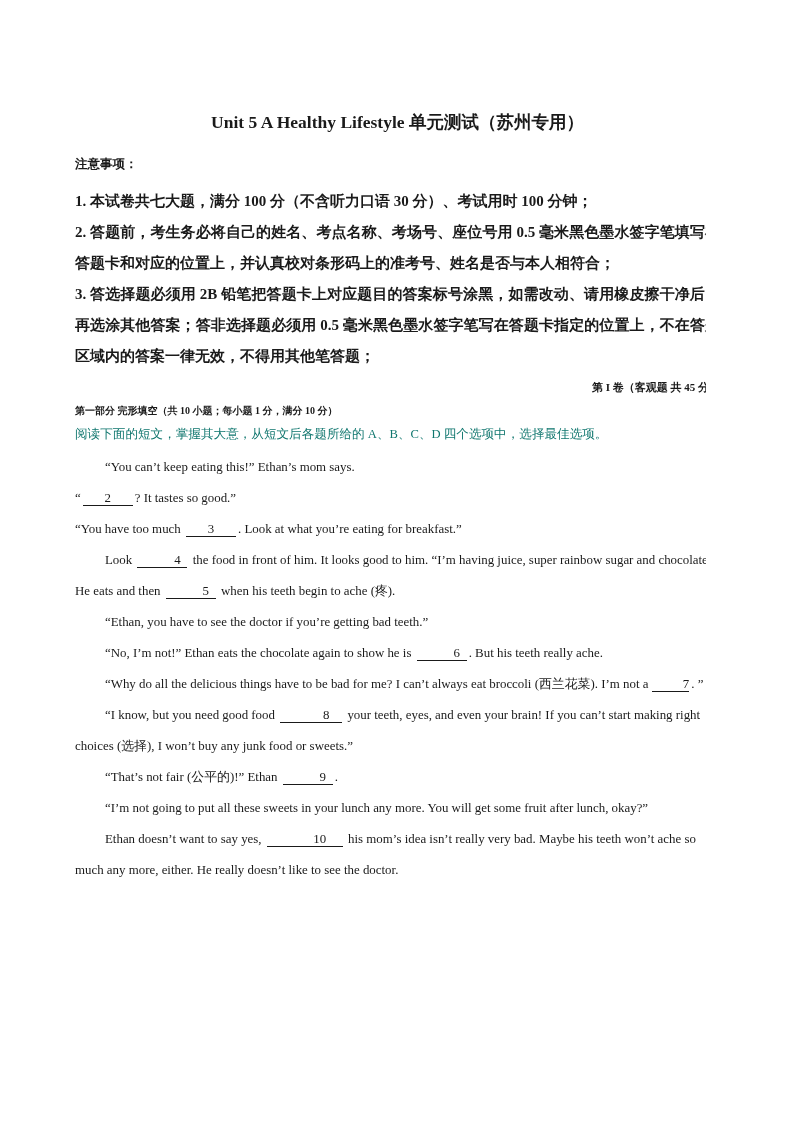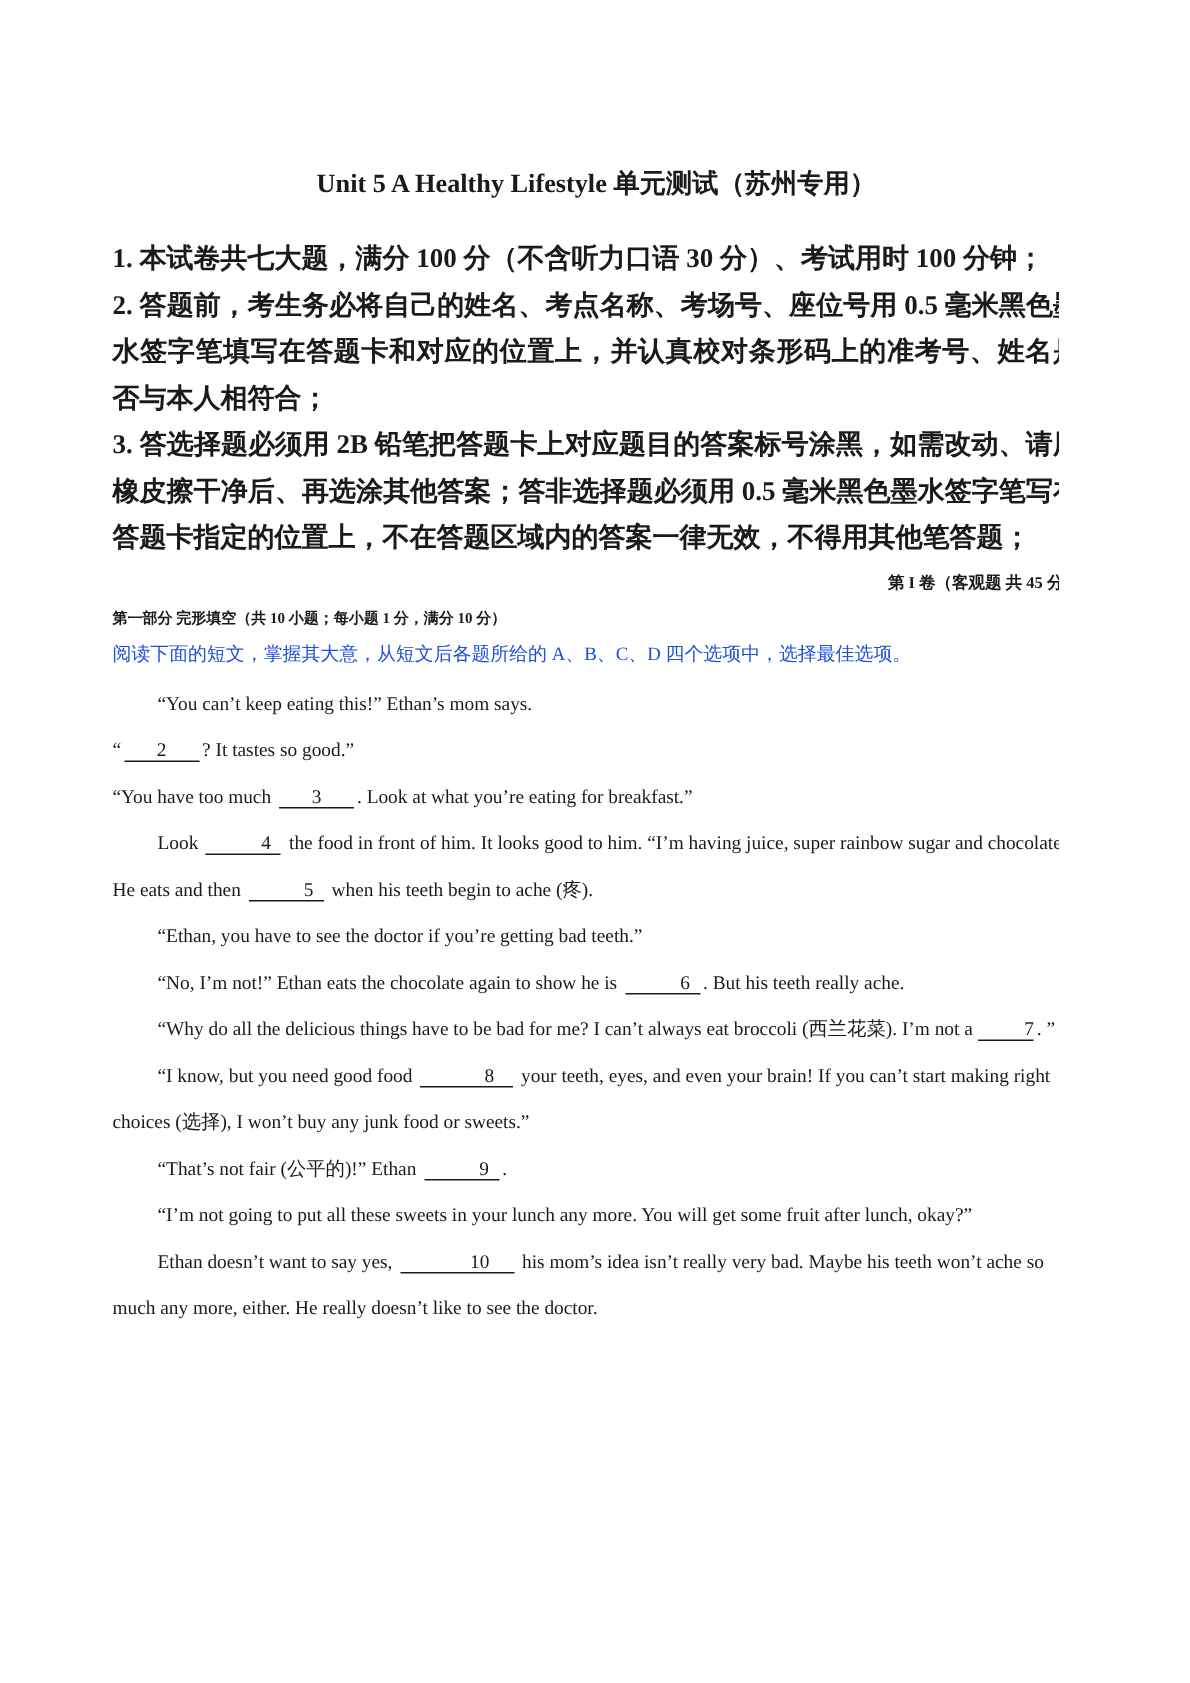--- a/index.html
+++ b/index.html
@@ -42,21 +42,21 @@
   }
 
   
   .notice-head {
     font-size: 12.5px;
     font-weight: bold;
     margin: 0 0 14px 0;
     line-height: 1.2;
   }
   .notice-item {
-    font-size: 18px;
+    font-size: 15px;
     font-weight: bold;
     line-height: 31px;
     margin: 0;
     text-align: justify;
     text-justify: inter-ideograph;
   }
 
   
   .part-title {
     font-size: 11px;
@@ -66,21 +66,21 @@
     line-height: 1.3;
   }
   .section-title {
     font-size: 10px;
     font-weight: bold;
     margin: 0 0 6px 0;
     line-height: 1.45;
   }
   .section-instruction {
     font-size: 12.6px;
-    color: #1d4ed8;
+    color: #0f766e;
     margin: 0 0 8px 0;
     line-height: 1.5;
   }
 
   
   .passage p {
     font-size: 12.9px;
     line-height: 31px;
     margin: 0;
     text-align: left;
@@ -111,20 +111,21 @@
 </style>
 </head>
 <body>
 
 <div class="page">
   <div class="content">
 
     <h1 class="doc-title">Unit 5 A Healthy Lifestyle 单元测试（苏州专用）</h1>
 
     <div class="notice-block">
+      <p class="notice-head">注意事项：</p>
       <p class="notice-item">1. 本试卷共七大题，满分 100 分（不含听力口语 30 分）、考试用时 100 分钟；</p>
       <p class="notice-item">2. 答题前，考生务必将自己的姓名、考点名称、考场号、座位号用 0.5 毫米黑色墨水签字笔填写在答题卡和对应的位置上，并认真校对条形码上的准考号、姓名是否与本人相符合；</p>
       <p class="notice-item">3. 答选择题必须用 2B 铅笔把答题卡上对应题目的答案标号涂黑，如需改动、请用橡皮擦干净后、再选涂其他答案；答非选择题必须用 0.5 毫米黑色墨水签字笔写在答题卡指定的位置上，不在答题区域内的答案一律无效，不得用其他笔答题；</p>
     </div>
 
     <p class="part-title">第 I 卷（客观题 共 45 分）</p>
 
     <p class="section-title">第一部分 完形填空（共 10 小题；每小题 1 分，满分 10 分）</p>
     <p class="section-instruction">阅读下面的短文，掌握其大意，从短文后各题所给的 A、B、C、D 四个选项中，选择最佳选项。</p>
 

